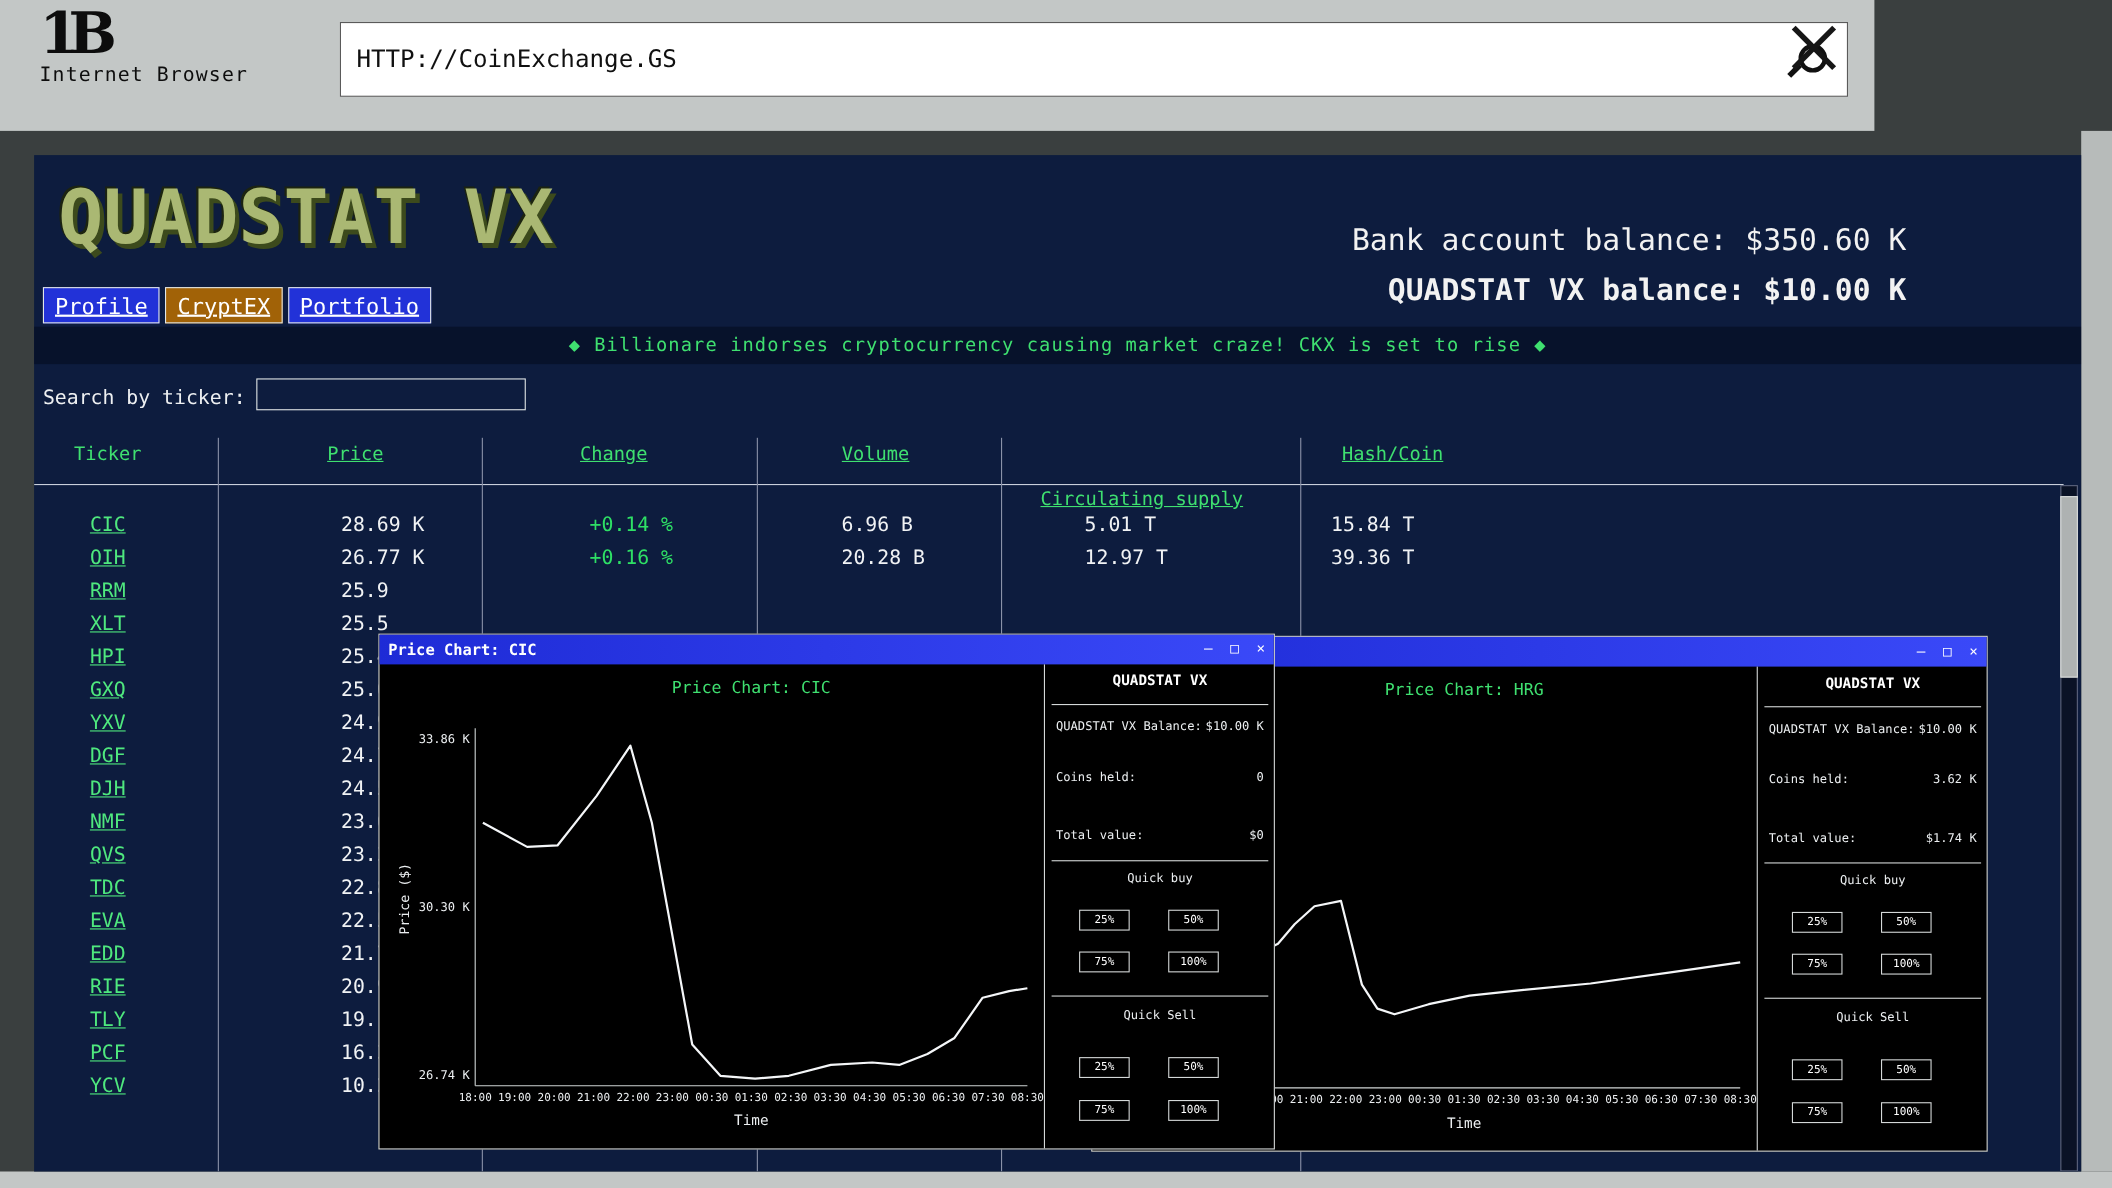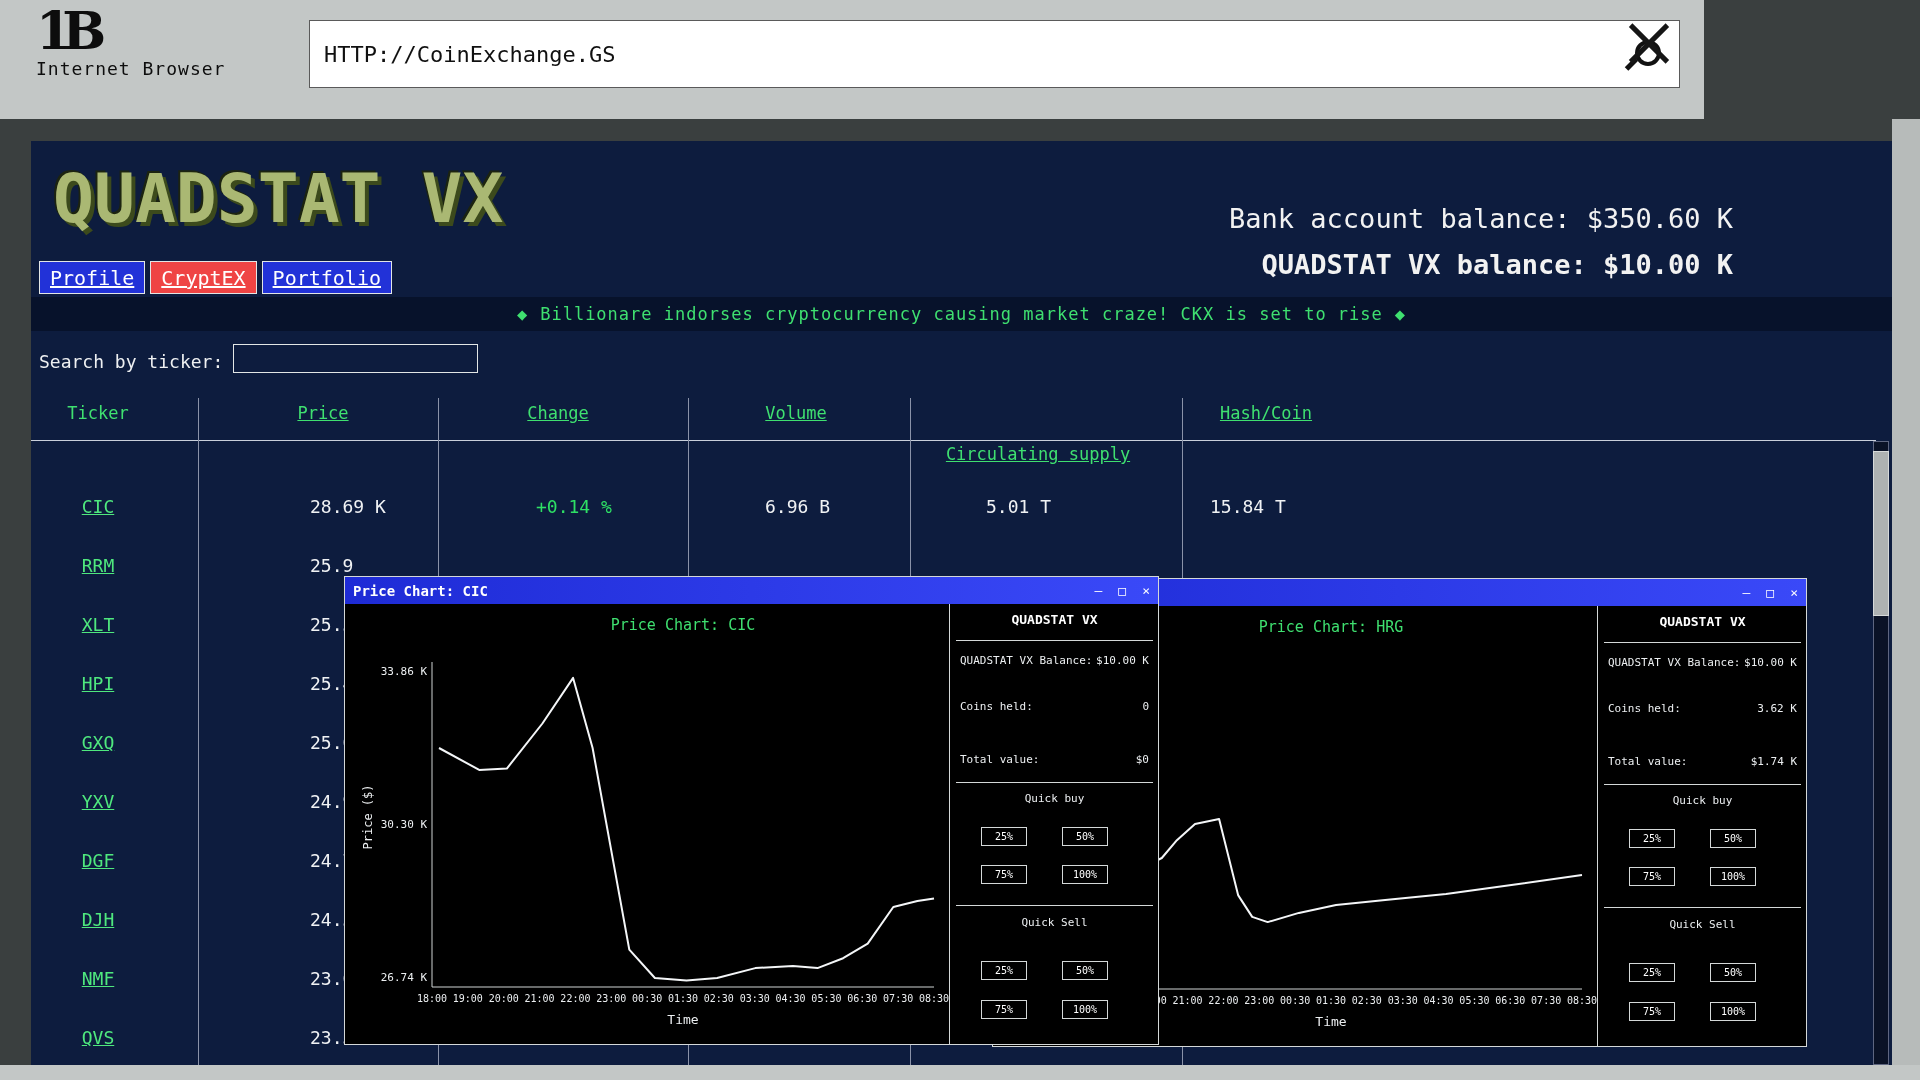--- a/index.html
+++ b/index.html
@@ -30,39 +30,39 @@
   .page{position:absolute;left:31px;top:141px;width:1861px;height:924px;background:#0d1c3e;overflow:hidden;}
   .page-title{position:absolute;left:22px;top:16px;font-size:68px;font-weight:bold;color:#aab873;
               text-shadow:4px 4px 0 #3c4a1c,-2px -2px 0 #1c2410;line-height:84px;}
   .balance-line{position:absolute;right:159px;text-align:right;font-size:27px;color:#f2f2f2;}
   .bl1{top:62px;} .bl2{top:108px;font-weight:bold;}
 
   .tabs{position:absolute;left:8px;top:120px;display:flex;gap:5px;}
   .tab{height:33px;line-height:33px;padding:0 10px;font-size:20px;color:#ffffff;
        border:1px solid #e2e6e6;text-decoration:underline;cursor:pointer;box-sizing:border-box;}
   .tab-blue{background:#2232d8;}
-  .tab-dark{background:#ef4444;}
+  .tab-dark{background:#a16207;}
 
   .news-bar{position:absolute;left:0;top:156px;width:1861px;height:34px;background:#07122b;color:#3fe070;
             font-size:17px;display:flex;align-items:center;justify-content:center;gap:12px;letter-spacing:1px;}
 
   .search-label{position:absolute;left:8px;top:210px;font-size:18px;color:#eef0f2;}
   .search-input{position:absolute;left:202px;top:203px;width:245px;height:29px;background:#0d1c3e;
                 border:1px solid #e2e6e6;color:#fff;font-size:16px;padding:0 6px;box-sizing:border-box;
                 font-family:"DejaVu Sans Mono",monospace;outline:none;}
 
   .col-head{position:absolute;top:262px;transform:translateX(-50%);font-size:17px;color:#3fe070;white-space:nowrap;cursor:pointer;}
   .col-head.sortable{text-decoration:underline;}
   .h0{left:67px;} .h1{left:292px;} .h2{left:527px;} .h3{left:765px;} .h4{left:1007px;margin-top:41px;} .h5{left:1235px;}
   .header-rule{position:absolute;left:0;top:299px;width:1845px;height:1px;background:#c9cfdb;}
   .col-sep{position:absolute;top:257px;width:1px;height:667px;background:#8a92a8;}
   .s1{left:167px;} .s2{left:407px;} .s3{left:657px;} .s4{left:879px;} .s5{left:1151px;}
 
   .rows{position:absolute;left:0;top:322px;width:1845px;}
-  .table-row{position:relative;height:30px;font-size:18px;color:#f0f2f4;line-height:30px;margin-top:29px;}
+  .table-row{position:relative;height:30px;font-size:18px;color:#f0f2f4;line-height:30px;}
   .cell{position:absolute;white-space:nowrap;}
   .c-ticker{left:0;width:134px;text-align:center;}
   .ticker-link{color:#4fe87e;text-decoration:underline;cursor:pointer;}
   .c-price{left:279px;} .c-change{left:505px;} .c-vol{left:734px;} .c-sup{left:955px;} .c-hash{left:1179px;}
   .up{color:#2ee065;} .down{color:#ff3347;}
 
   .scroll-track{position:absolute;left:1842px;top:300px;width:16px;height:624px;background:#0a1226;border:1px solid #5e6680;box-sizing:border-box;}
   .scroll-thumb{position:absolute;left:1842px;top:310px;width:16px;height:165px;background:#aeb2b2;border:1px solid #d7dada;box-sizing:border-box;cursor:grab;}
 
   
@@ -148,20 +148,28 @@
   <div class="col-sep s5"></div>
 
   <div class="rows">
       <div class="table-row">
         <span class="cell c-ticker ticker-link">CIC</span>
         <span class="cell c-price">28.69 K</span>
         <span class="cell c-change up">+0.14 %</span>
         <span class="cell c-vol">6.96 B</span>
         <span class="cell c-sup">5.01 T</span>
         <span class="cell c-hash">15.84 T</span>
+      </div>
+      <div class="table-row">
+        <span class="cell c-ticker ticker-link">OIH</span>
+        <span class="cell c-price">26.77 K</span>
+        <span class="cell c-change up">+0.16 %</span>
+        <span class="cell c-vol">20.28 B</span>
+        <span class="cell c-sup">12.97 T</span>
+        <span class="cell c-hash">39.36 T</span>
       </div>
       <div class="table-row">
         <span class="cell c-ticker ticker-link">RRM</span>
         <span class="cell c-price">25.9</span>
         <span class="cell c-change"></span>
         <span class="cell c-vol"></span>
         <span class="cell c-sup"></span>
         <span class="cell c-hash"></span>
       </div>
       <div class="table-row">

